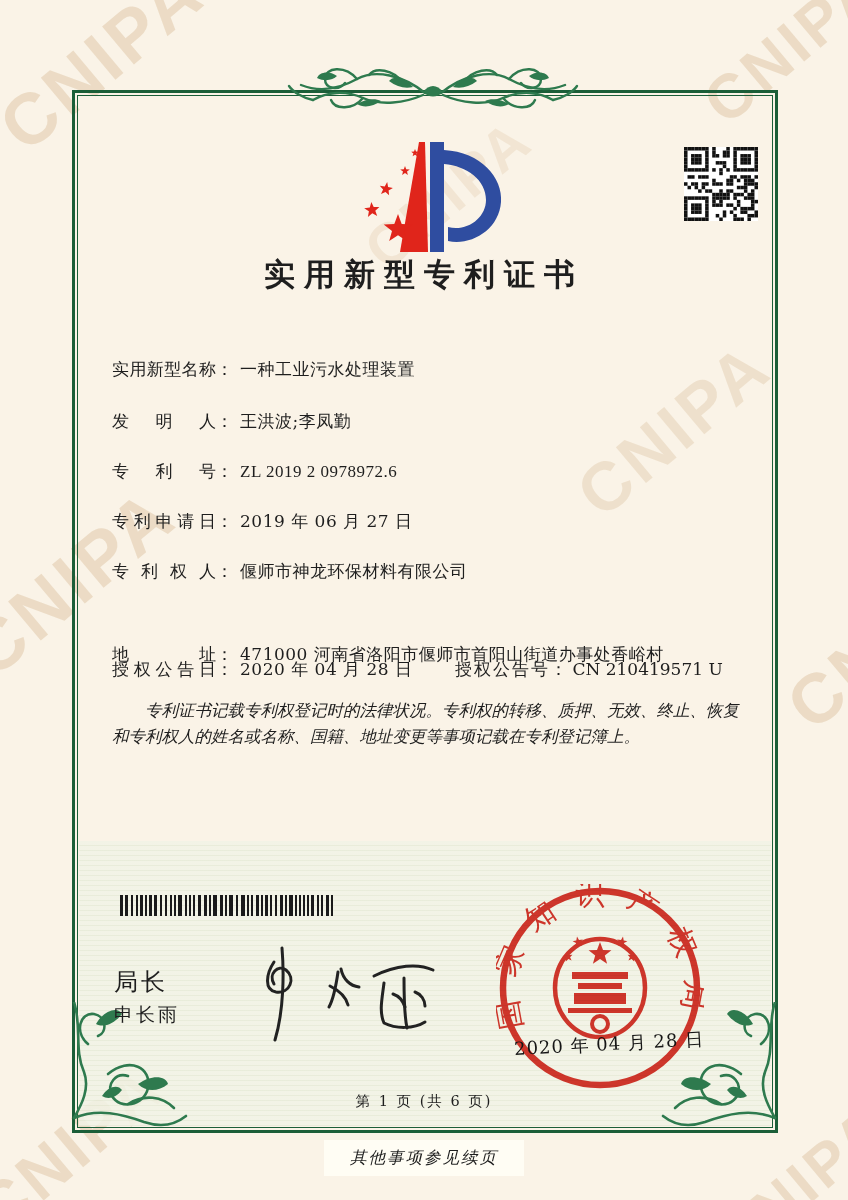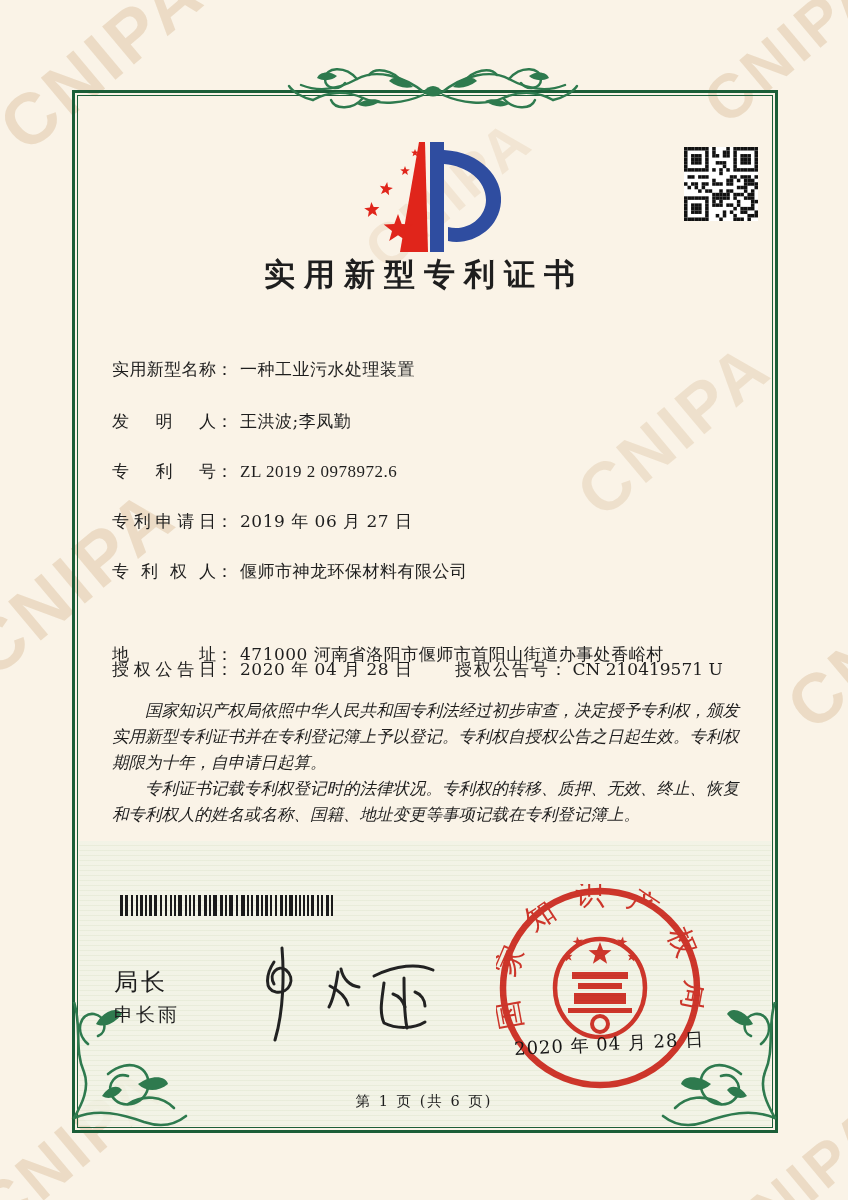--- a/index.html
+++ b/index.html
@@ -375,21 +375,20 @@
     <span class="lbl">授权公告日</span>
       <span class="colon">：</span>
     <span class="val">2020 年 04 月 28 日</span>
     <span class="grant2">
       <span class="lbl2">授权公告号</span><span>：</span>
       <span>CN 210419571 U</span>
     </span>
   </div>
 
   <div class="paras">
-    <p>国家知识产权局依照中华人民共和国专利法经过初步审查，决定授予专利权，颁发实用新型专利证书并在专利登记簿上予以登记。专利权自授权公告之日起生效。专利权期限为十年，自申请日起算。</p>
     <p>专利证书记载专利权登记时的法律状况。专利权的转移、质押、无效、终止、恢复和专利权人的姓名或名称、国籍、地址变更等事项记载在专利登记簿上。</p>
   </div>
 
   <svg class="barcode" id="barcode" width="216" height="21" viewBox="0 0 216 21">
     <g id="barcode-g" fill="#1a1a1a">
         <rect x="0" y="0" width="3" height="21"></rect>
         <rect x="5" y="0" width="3" height="21"></rect>
         <rect x="11" y="0" width="2" height="21"></rect>
         <rect x="16" y="0" width="2" height="21"></rect>
         <rect x="20" y="0" width="3" height="21"></rect>
@@ -470,14 +469,15 @@
       <rect x="76" y="88" width="56" height="7"></rect>
       <rect x="82" y="99" width="44" height="6"></rect>
       <rect x="78" y="109" width="52" height="11"></rect>
       <rect x="72" y="124" width="64" height="5"></rect>
       <circle cx="104" cy="140" r="8" fill="none" stroke="#d6281e" stroke-width="4"></circle>
     </g>
   </svg>
   <div class="seal-date">2020 年 04 月 28 日</div>
 
   <div class="page-num">第 1 页 (共 6 页)</div>
+  <div class="cont-box">其他事项参见续页</div>
 
 </div>
 
 </body></html>

